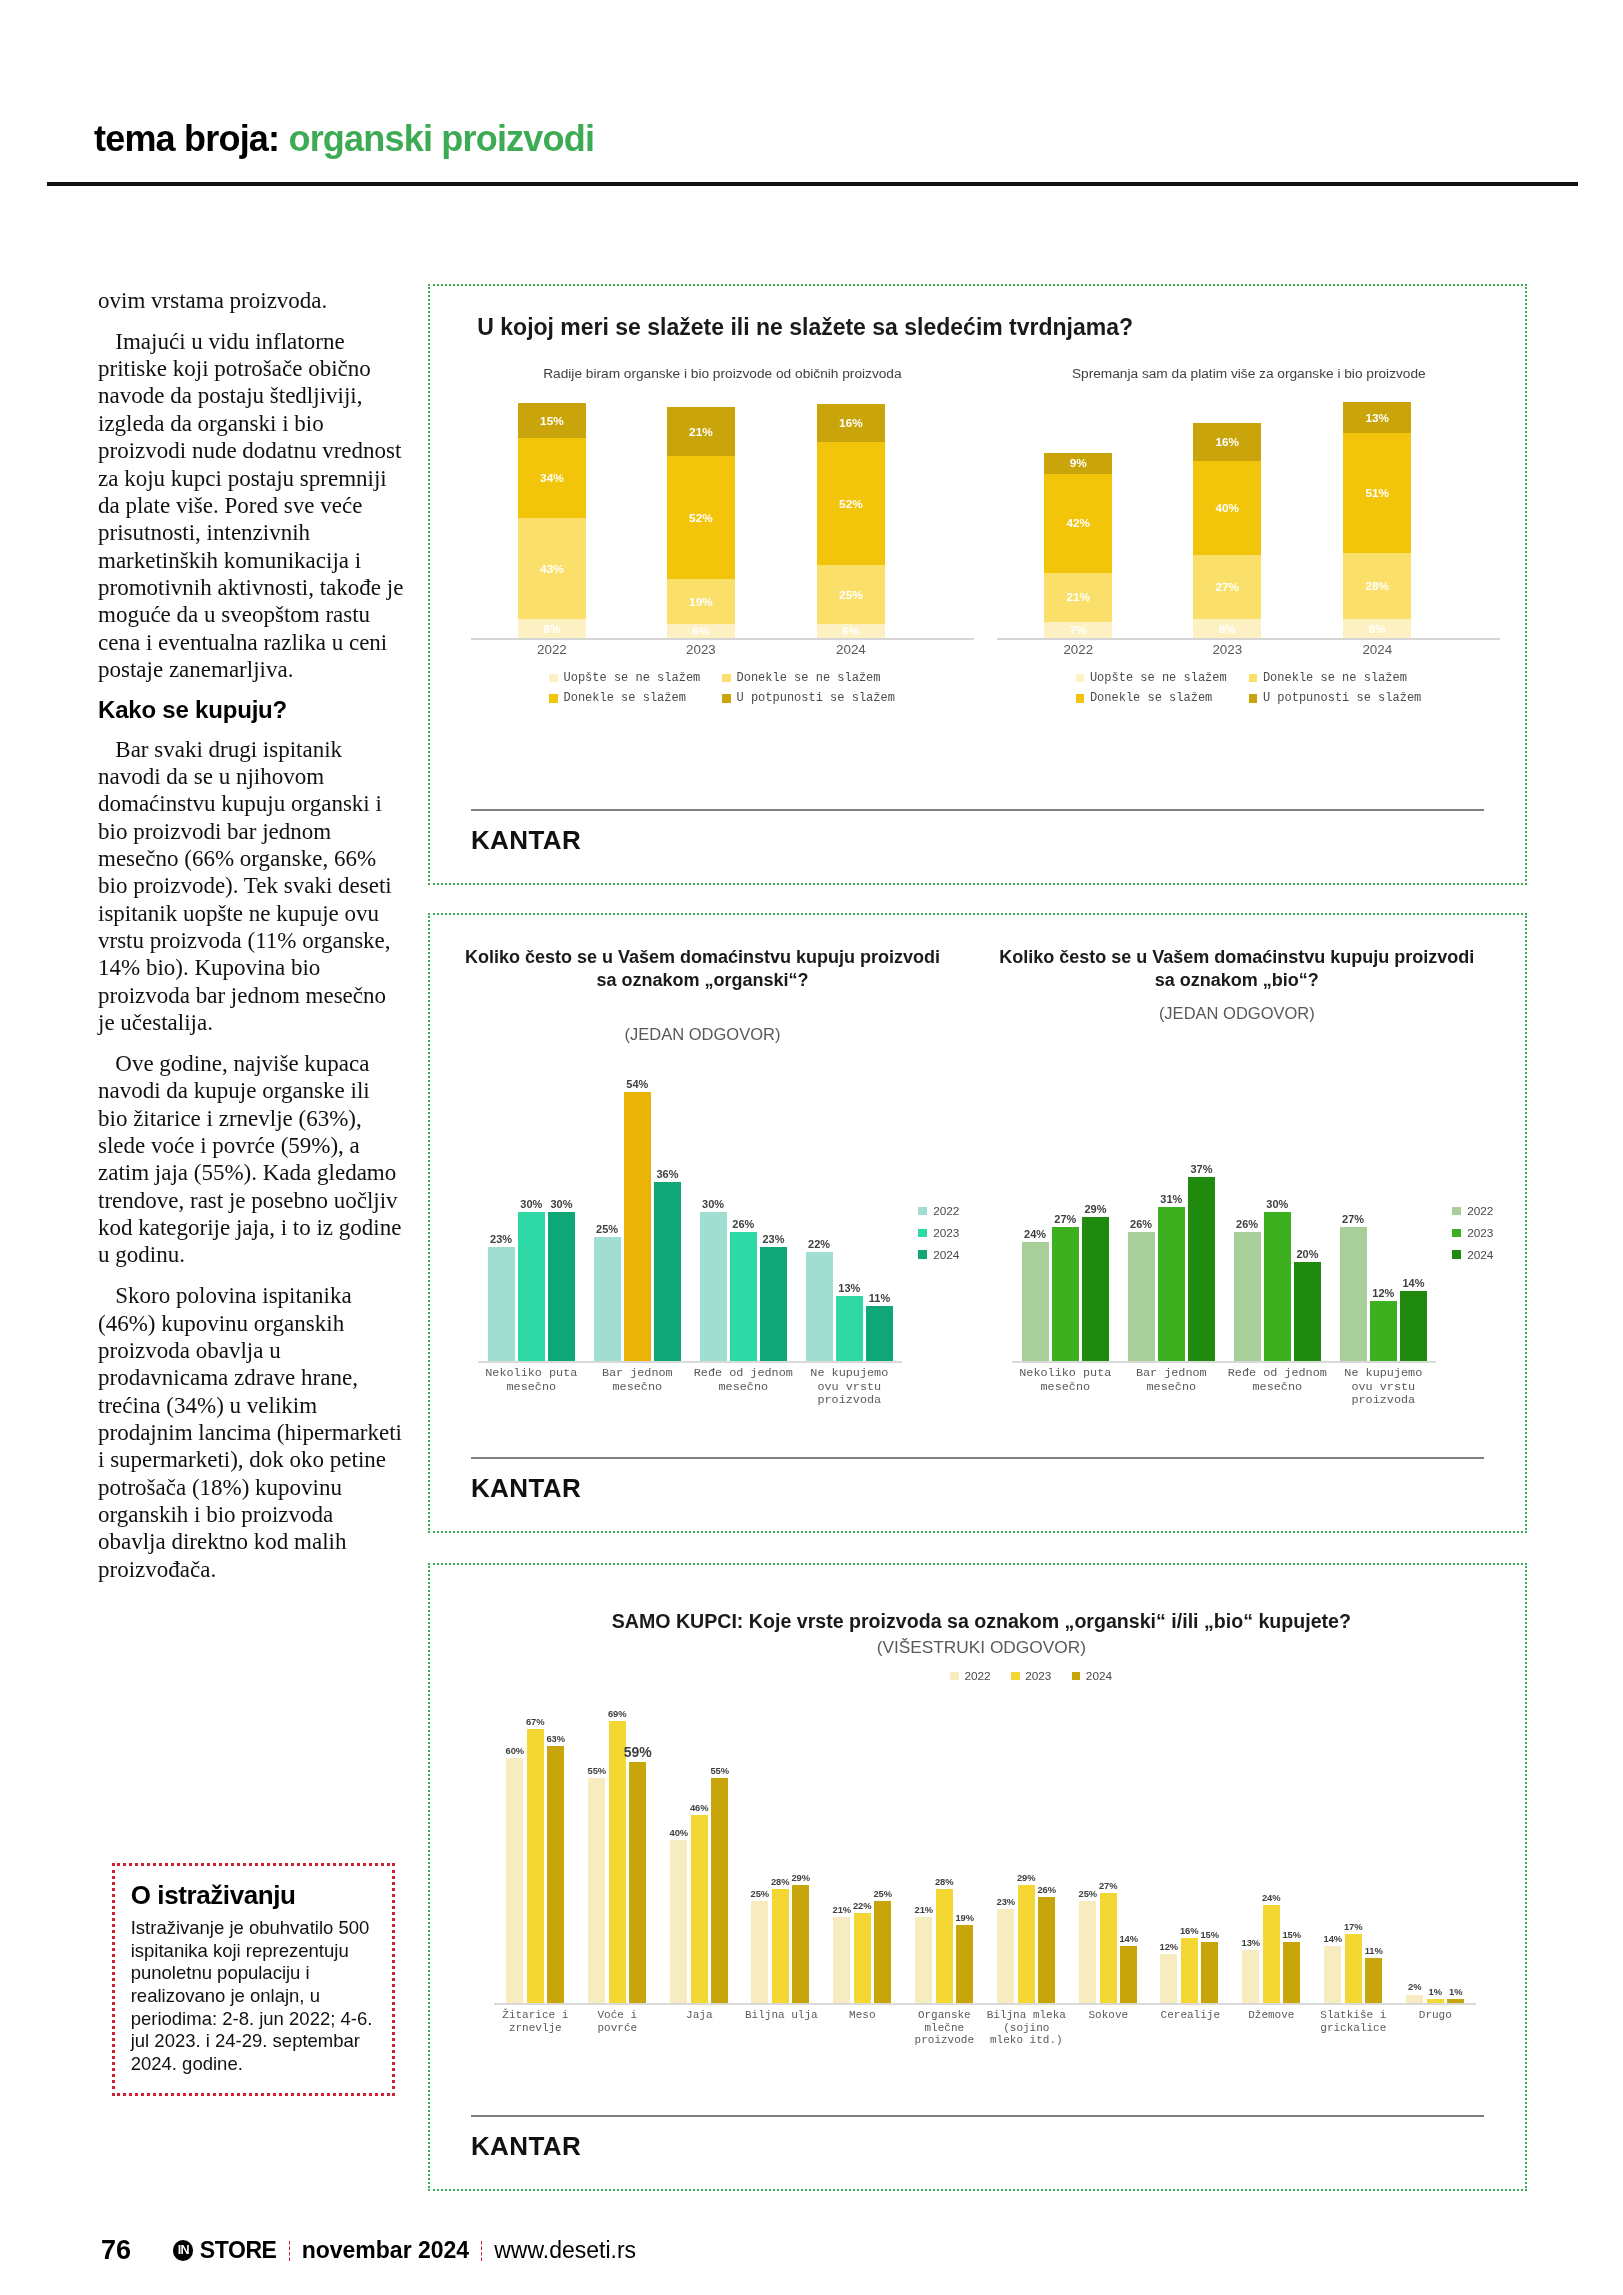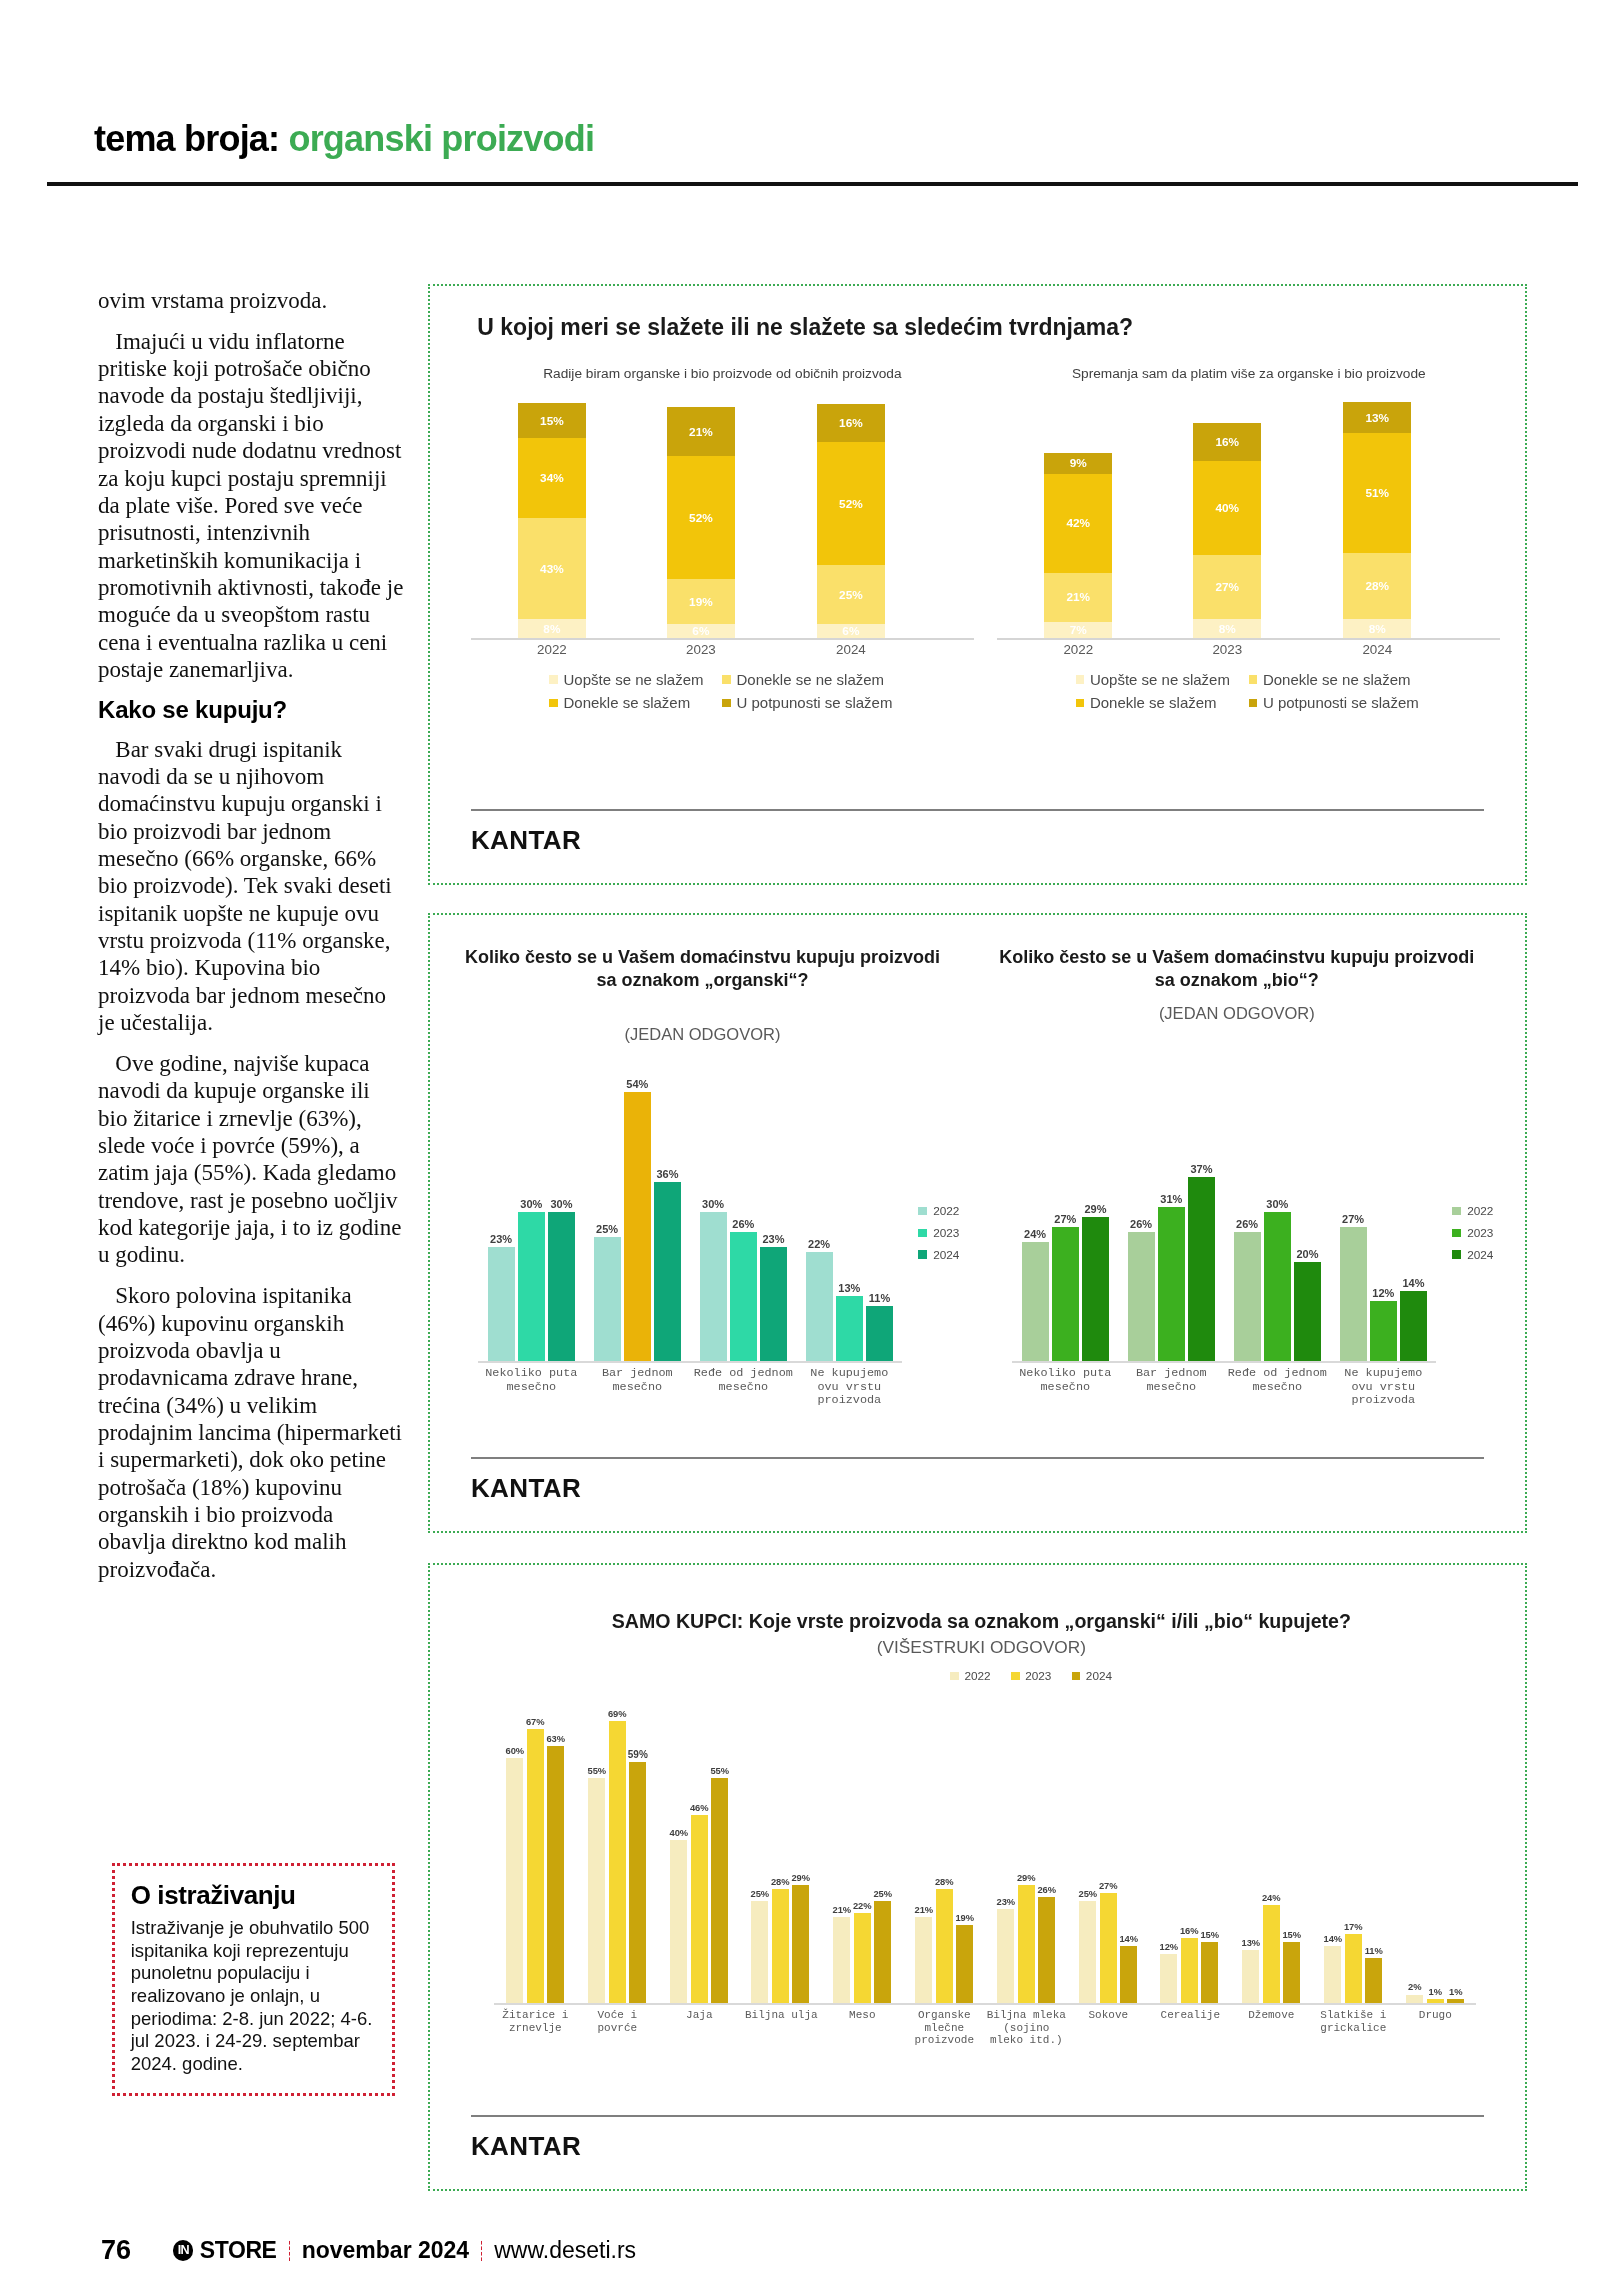--- a/index.html
+++ b/index.html
@@ -53,21 +53,21 @@
   #c1-right{left:550px;width:503px;}
   .c1-subtitle{position:absolute;top:0;left:0;width:100%;text-align:center;
       font-family:"Liberation Sans",sans-serif;font-size:13.7px;color:#3f3f3f;}
   .c1-plot{position:absolute;top:36px;left:0;width:100%;height:236px;}
   .c1-group{position:absolute;bottom:0;width:68px;height:236px;display:flex;flex-direction:column;justify-content:flex-end;}
   .c1-seg{display:flex;align-items:center;justify-content:center;font-size:11.8px;font-weight:bold;color:#fff;font-family:"Liberation Sans",sans-serif;}
   .c1-axis{position:absolute;top:272px;left:0;width:100%;height:1.6px;background:#d5d5d5;}
   .c1-xlabels{position:absolute;top:276px;left:0;width:100%;height:20.4px;}
   .c1-xlab{position:absolute;width:68px;text-align:center;font-size:13.4px;color:#595959;font-family:"Liberation Sans",sans-serif;}
   .c1-legend{position:absolute;top:305px;left:50%;transform:translateX(-50%);width:346px;
-     display:flex;flex-wrap:wrap;font-size:15px;color:#4a4a4a;font-family:Liberation Sans, sans-serif;}
+     display:flex;flex-wrap:wrap;font-size:12px;color:#4a4a4a;font-family:Liberation Mono, monospace;}
   .c1-legend .li{width:50%;display:flex;align-items:center;margin-bottom:6.3px;white-space:nowrap;}
   .c1-legend .sw{width:8.6px;height:8.6px;margin-right:5.5px;flex:0 0 auto;}
 
   
   .g-title{position:absolute;left:0;width:100%;text-align:center;font-family:"Liberation Sans",sans-serif;font-weight:bold;color:#1a1a1a;}
   .g-sub{font-weight:normal;color:#595959;}
   .plot{position:absolute;}
   .grp{position:absolute;bottom:0;display:flex;align-items:flex-end;justify-content:center;}
   .bar{position:relative;margin:0 1.6px;}
   .bar .vlab{position:absolute;left:50%;transform:translateX(-50%);bottom:100%;margin-bottom:2.4px;
@@ -402,21 +402,21 @@
           </div>
         </div>
         <div class="grp" style="left: 82px; width: 82px; height: 306px;">
           <div class="bar" style="width: 17.3px; height: 225px; background: rgb(246, 236, 191);">
             <span class="vlab" style="font-size: 9.4px;">55%</span>
           </div>
           <div class="bar" style="width: 17.3px; height: 282px; background: rgb(245, 215, 51);">
             <span class="vlab" style="font-size: 9.4px;">69%</span>
           </div>
           <div class="bar" style="width: 17.3px; height: 241px; background: rgb(201, 165, 12);">
-            <span class="vlab" style="font-size: 10px;">59%</span>
+            <span class="vlab" style="font-size: 14px;">59%</span>
           </div>
         </div>
         <div class="grp" style="left: 164px; width: 82px; height: 306px;">
           <div class="bar" style="width: 17.3px; height: 163px; background: rgb(246, 236, 191);">
             <span class="vlab" style="font-size: 9.4px;">40%</span>
           </div>
           <div class="bar" style="width: 17.3px; height: 188px; background: rgb(245, 215, 51);">
             <span class="vlab" style="font-size: 9.4px;">46%</span>
           </div>
           <div class="bar" style="width: 17.3px; height: 225px; background: rgb(201, 165, 12);">

